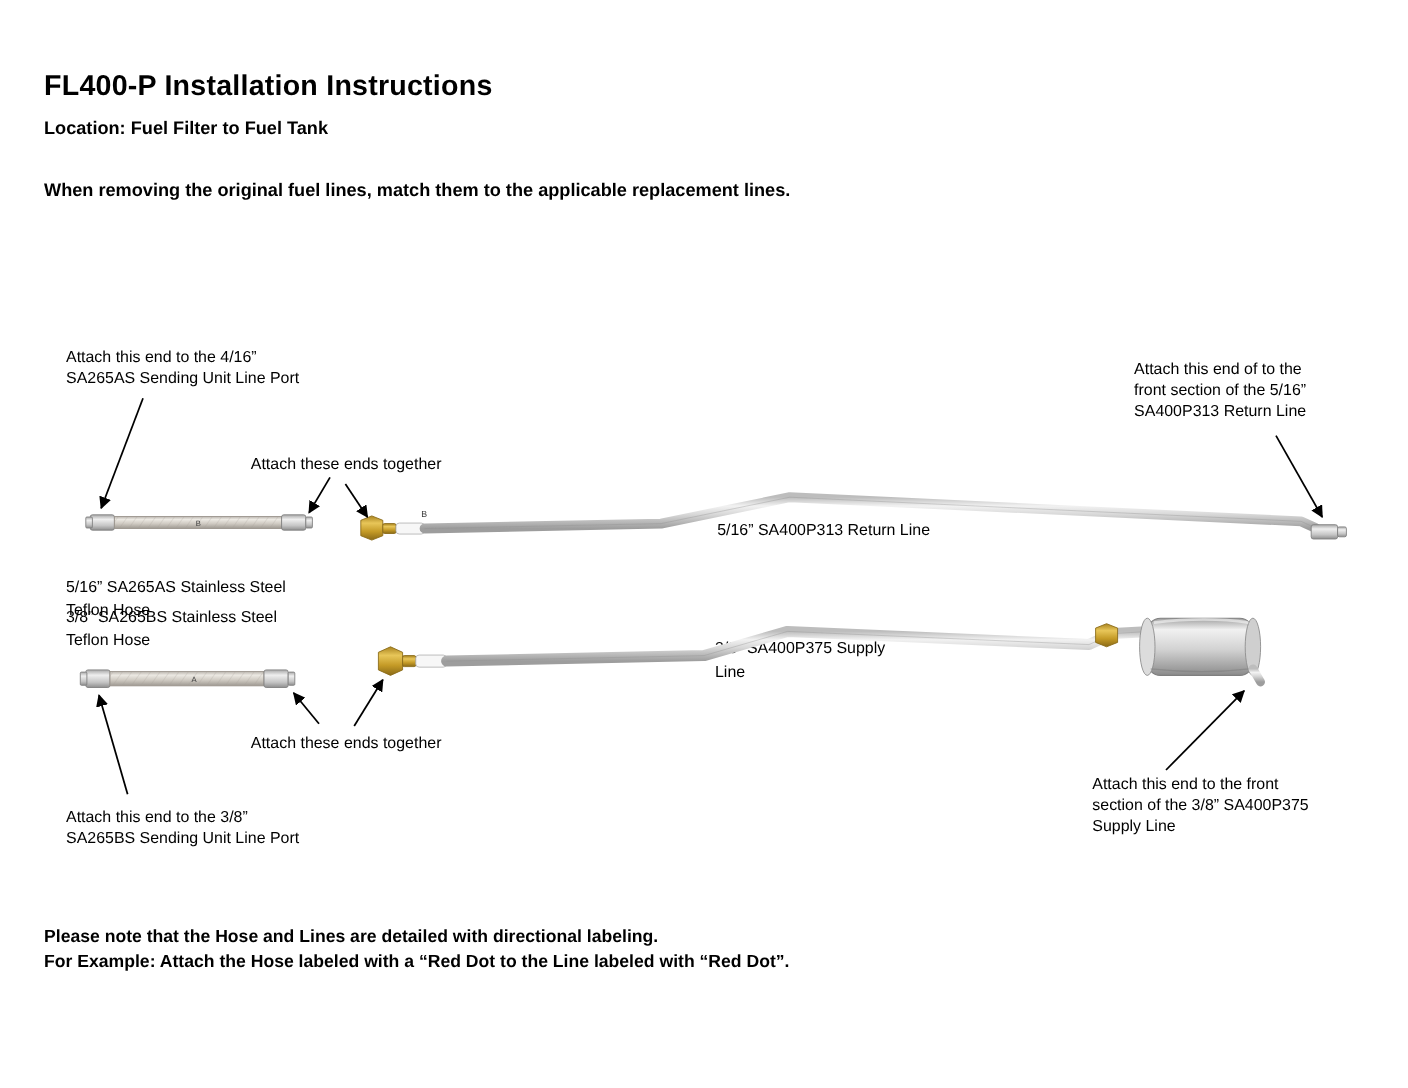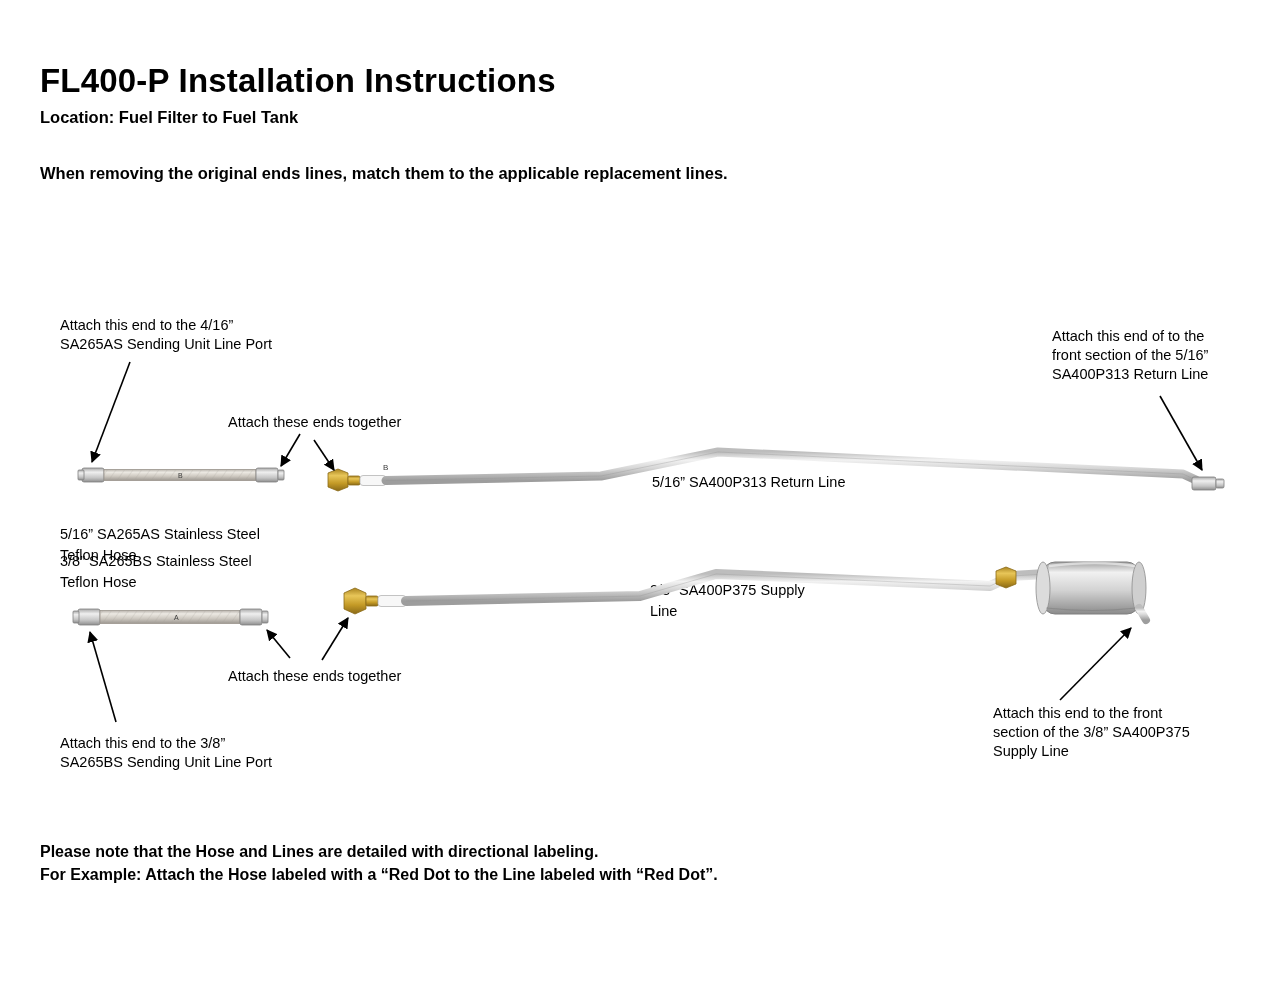--- a/index.html
+++ b/index.html
@@ -17,21 +17,21 @@
   }
   .page {
     position: absolute;
     inset: 0;
   }
   
   #doc-title {
     position: absolute;
     left: 40px;
     top: 62px;
-    font-size: 33px;
+    font-size: 26px;
     font-weight: bold;
     letter-spacing: 0.2px;
   }
   #doc-location {
     position: absolute;
     left: 40px;
     top: 108px;
     font-size: 16.5px;
     font-weight: bold;
   }
@@ -59,21 +59,21 @@
   }
   
   .callout {
     position: absolute;
     font-size: 14.5px;
     line-height: 19px;
     white-space: pre-line;
     color: #000;
   }
   #callout-tl      { left: 60px;  top: 316px; }
-  #callout-tr      { left: 1031px; top: 327px; margin-left: 21px; }
+  #callout-tr      { left: 1031px; top: 327px; }
   #callout-mid-top { left: 228px; top: 413px; }
   #callout-mid-bot { left: 228px; top: 667px; }
   #callout-bl      { left: 60px;  top: 734px; }
   #callout-br      { left: 993px; top: 704px; }
 
   .partlabel {
     position: absolute;
     font-size: 14.5px;
     line-height: 21px;
     white-space: pre-line;
@@ -92,21 +92,21 @@
     height: 989px;
   }
 </style>
 </head>
 <body>
 
 <div class="page">
 
   <div id="doc-title">FL400-P Installation Instructions</div>
   <div id="doc-location">Location: Fuel Filter to Fuel Tank</div>
-  <div id="doc-instruction">When removing the original ends lines, match them to the applicable replacement lines.</div>
+  <div id="doc-instruction">When removing the original fuel lines, match them to the applicable replacement lines.</div>
 
   <div class="callout" id="callout-tl">Attach this end to the 4/16”
 SA265AS Sending Unit Line Port</div>
   <div class="callout" id="callout-tr">Attach this end of to the
 front section of the 5/16”
 SA400P313 Return Line</div>
   <div class="callout" id="callout-mid-top">Attach these ends together</div>
   <div class="callout" id="callout-mid-bot">Attach these ends together</div>
   <div class="callout" id="callout-bl">Attach this end to the 3/8”
 SA265BS Sending Unit Line Port</div>

